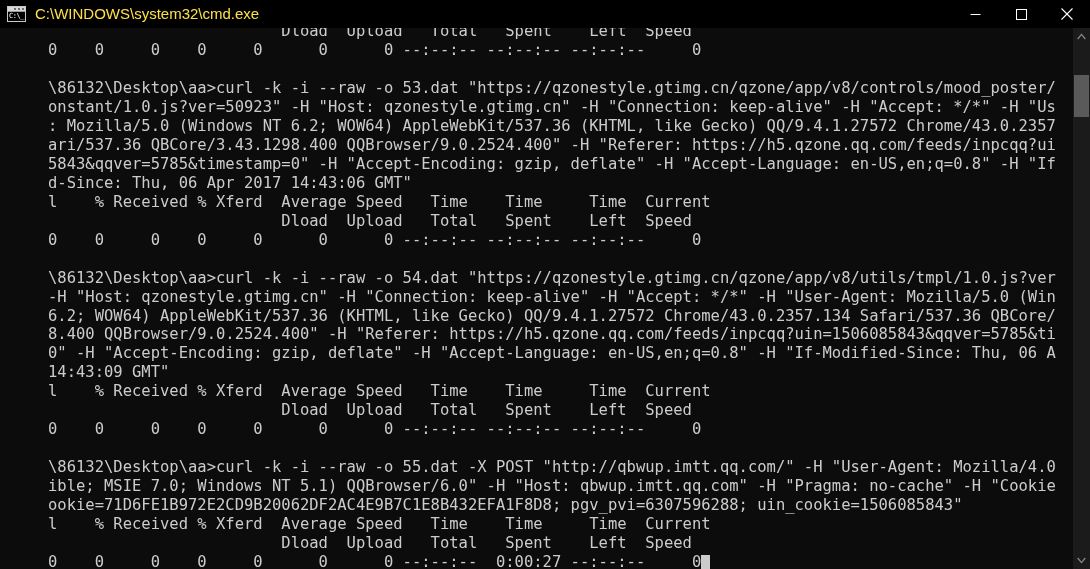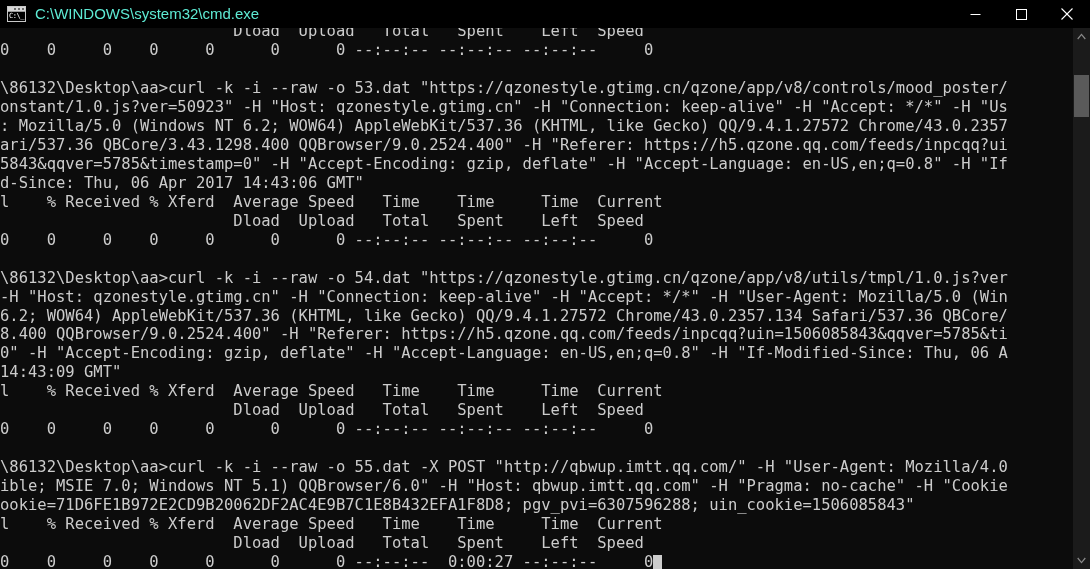--- a/index.html
+++ b/index.html
@@ -76,21 +76,21 @@
     color: #ffffff;
     font-family: "DejaVu Sans Mono", "Liberation Mono", monospace;
     font-size: 7px;
     line-height: 9px;
     letter-spacing: -0.5px;
     padding-left: 1px;
     white-space: nowrap;
     overflow: hidden;
   }
   #window-title {
-    color: #5eead4;
+    color: #fde047;
     font-family: "Liberation Sans", "DejaVu Sans", sans-serif;
     font-size: 15px;
     line-height: 28px;
     white-space: nowrap;
     overflow: hidden;
     text-overflow: ellipsis;
   }
   #window-controls {
     display: flex;
     height: 28px;
@@ -105,20 +105,21 @@
     position: relative;
   }
   .wctl svg { display: block; }
 
   
   #body-row {
     flex: 1;
     display: flex;
     min-height: 0;
     position: relative;
+    padding-left: 48px;
   }
   #terminal {
     flex: 1;
     background: #0c0c0c;
     position: relative;
     overflow: hidden;
     min-width: 0;
   }
   #screen {
     position: absolute;

